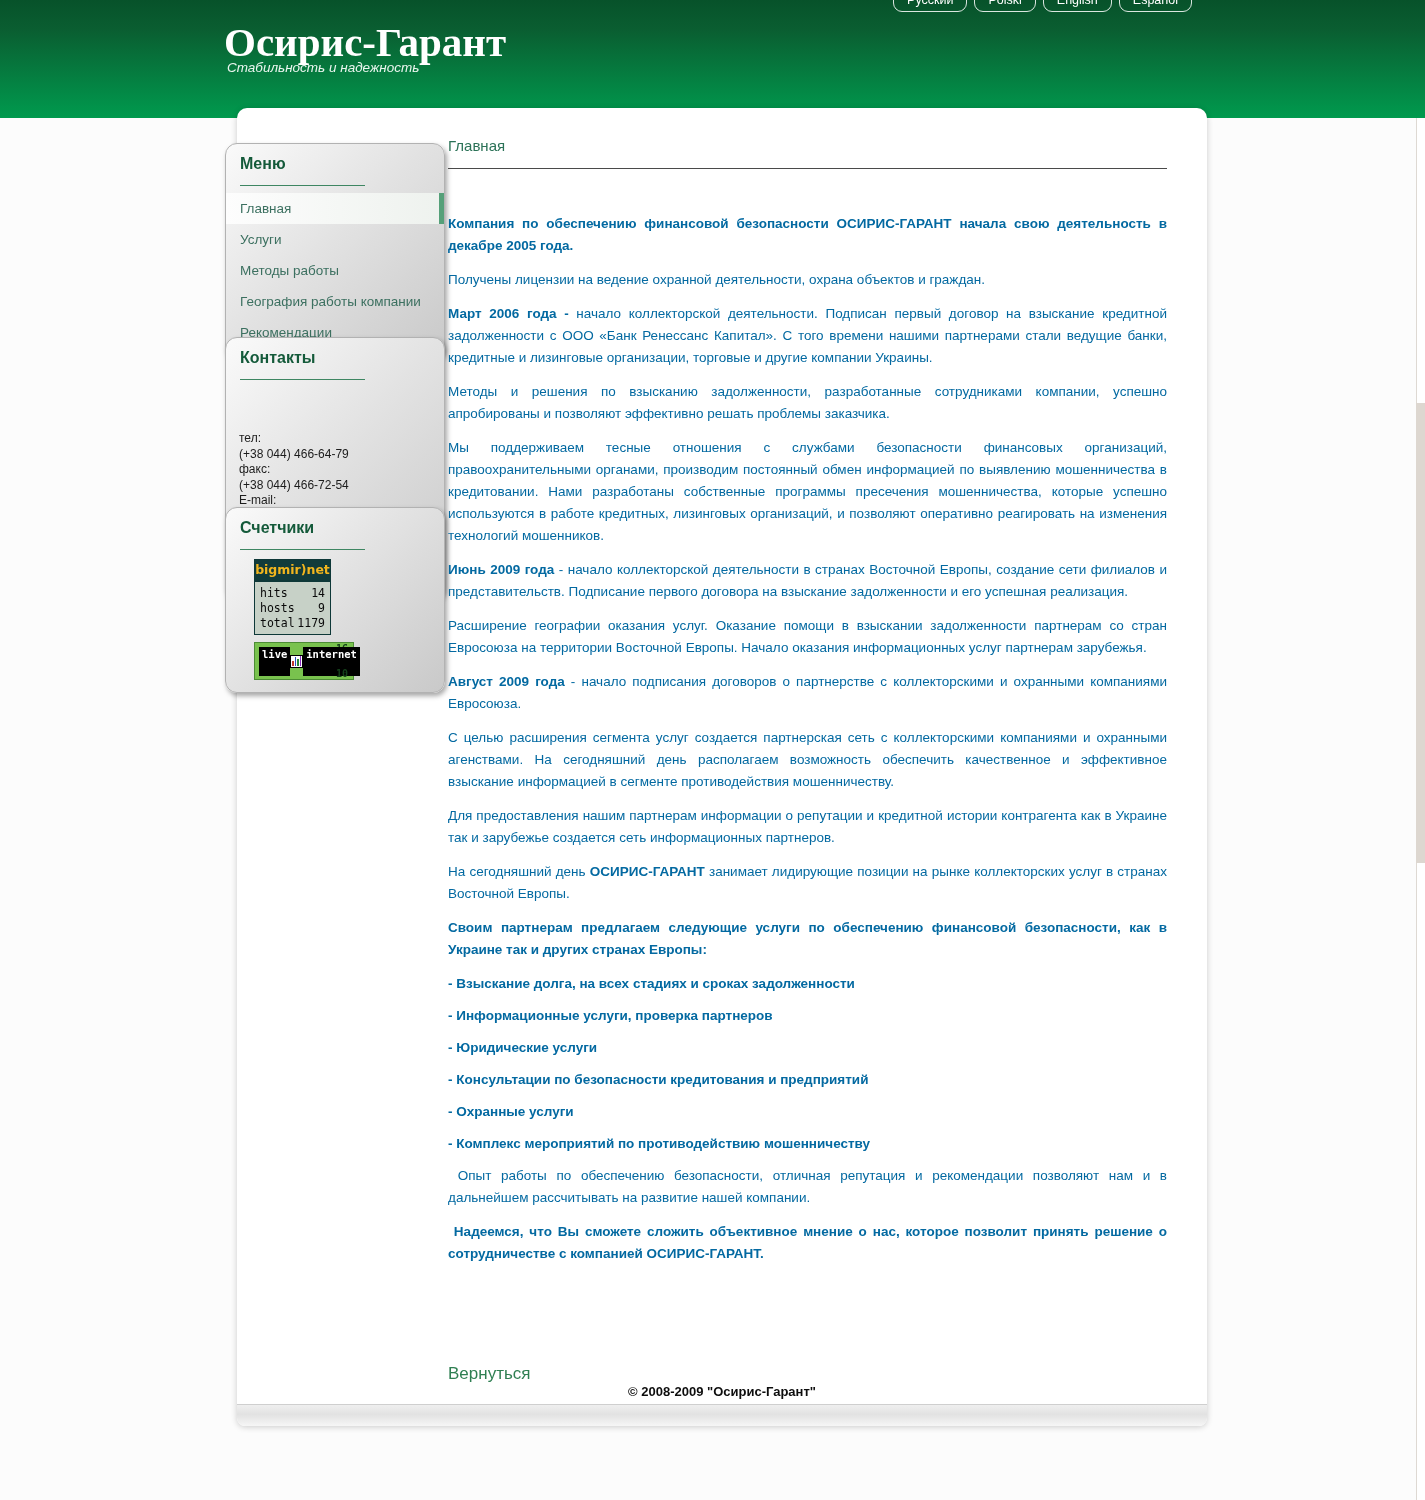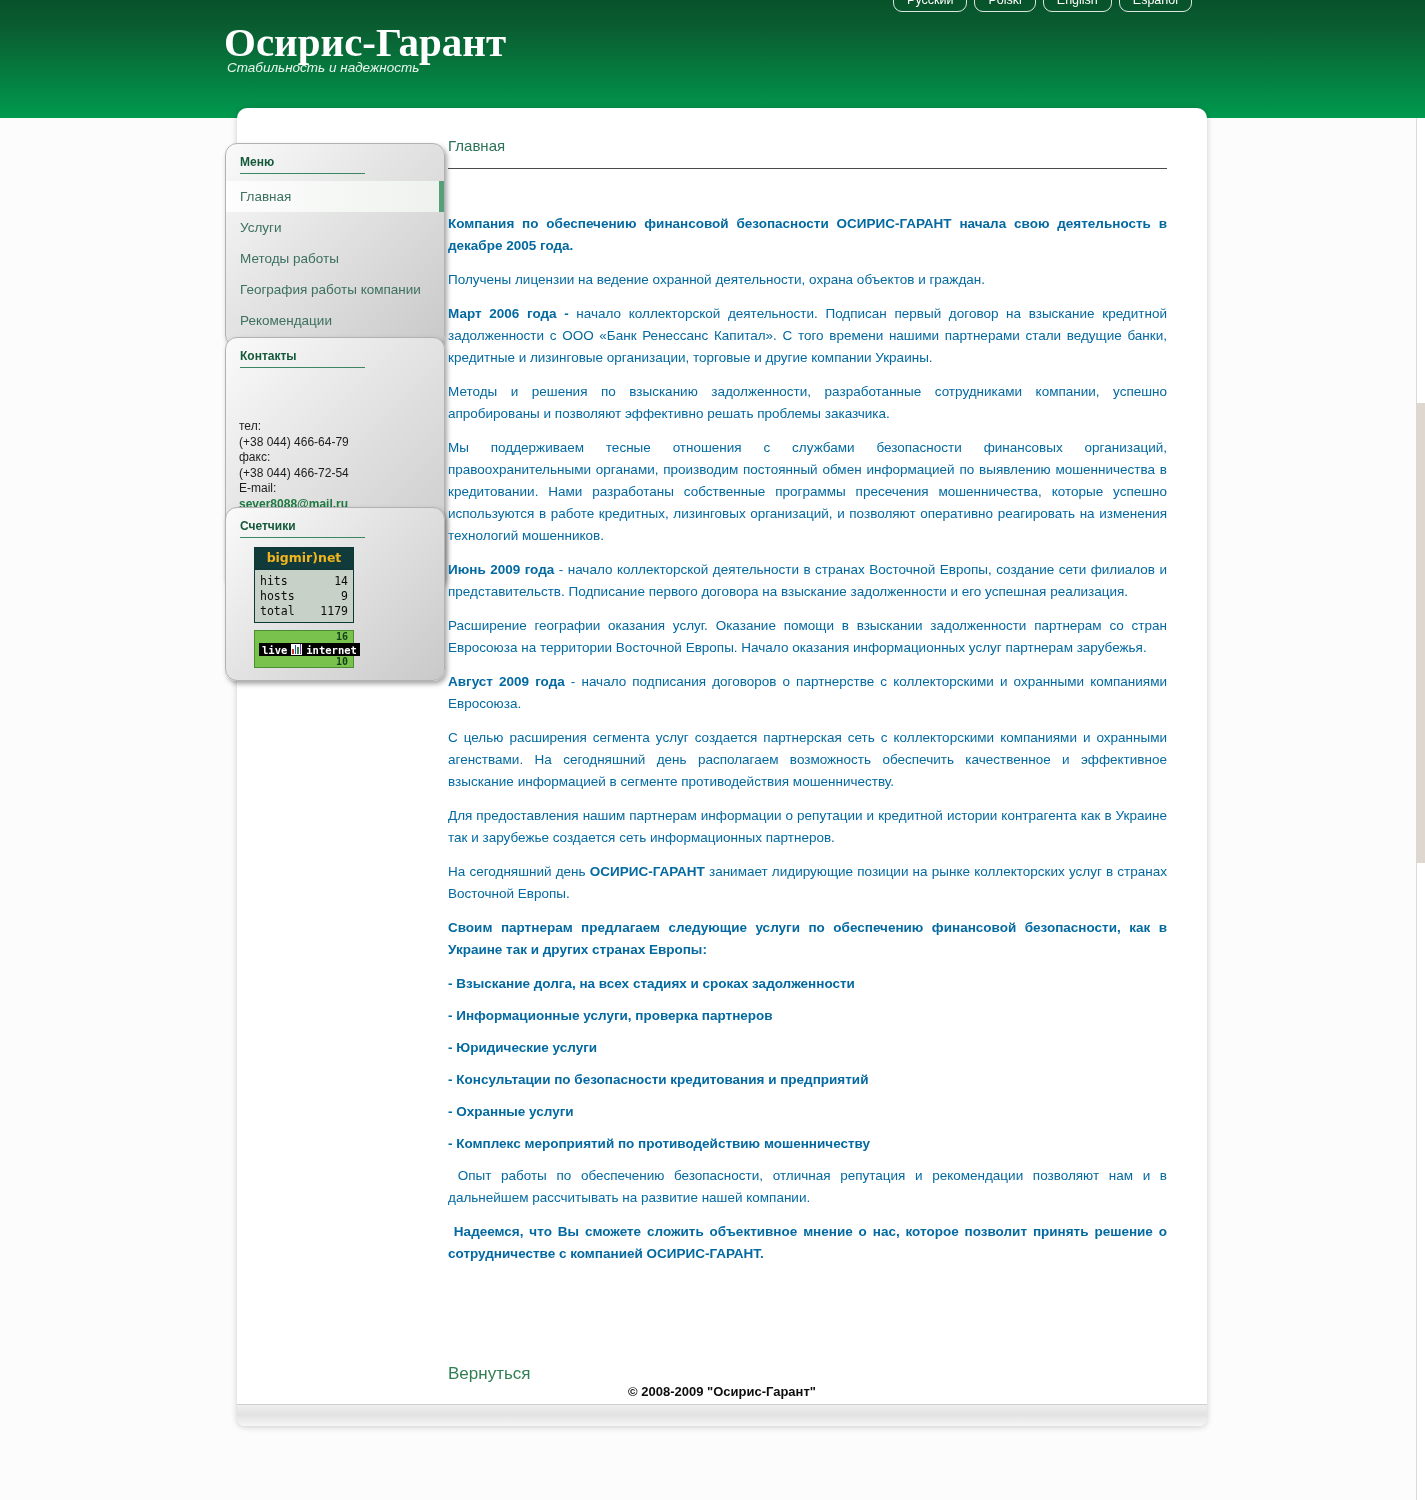--- a/index.html
+++ b/index.html
@@ -40,54 +40,54 @@
     background:linear-gradient(180deg,#efefef 0%,#e2e2e2 45%,#f6f6f6 100%);
   }
   
   .side-box {
     position:absolute; left:-12px; width:220px;
     background:linear-gradient(135deg,#fafafa 0%,#e3e3e3 45%,#c9c9c9 100%);
     border:1px solid #b2b2b2; border-radius:12px;
     box-shadow:2px 3px 5px rgba(0,0,0,.35);
   }
   .box-title {
-    color:#145a3a; font-weight:bold; font-size:12px;
-    margin:11px 14px 0; padding-bottom:4px;
+    color:#145a3a; font-weight:bold; font-size:16px;
+    margin:11px 14px 0; padding-bottom:12px;
     border-bottom:1px solid #3e8662; width:125px;
   }
   .menu-list { margin-top:7px; padding-bottom:10px; }
   .menu-item { padding:8px 8px 8px 14px; color:#3c7060; font-size:13.5px; cursor:pointer; }
   .menu-item.active {
     background:linear-gradient(90deg,#fdfdfd,#eef2ee);
     border-right:5px solid #55a079;
   }
   .contacts-body { padding:7px 12px 12px 13px; font-size:12px; color:#1c1c1c; line-height:15.5px;margin-top:44px; }
   .contact-link { color:#1d7a40; font-weight:bold; cursor:pointer; }
   
   .bigmir {
-    width:100px; margin:9px 0 0 28px; border:1px solid #0e3838;
+    width:77px; margin:9px 0 0 28px; border:1px solid #0e3838;
     background:#c7d1c7; font-family:"DejaVu Sans Mono", monospace; cursor:pointer;
   }
   .bigmir-head {
     background:#113b3b; color:#f2b51d; font-weight:bold; text-align:center;
     font-size:12.5px; padding:2px 0 3px; border-bottom:2px solid #0e3838;
     font-family:"DejaVu Sans", sans-serif;
   }
   .bigmir-body { padding:4px 5px 3px; }
   .bigmir-row { display:flex; justify-content:space-between; font-size:11.5px; color:#0a0a0a; line-height:15px; }
   
   .li-counter {
     position:relative; width:100px; height:38px; margin:7px 12px 12px 28px;
     background:#79c24e; border:1px solid #4c8c35; cursor:pointer;
     font-family:"DejaVu Sans Mono", monospace;
   }
   .li-top { position:absolute; top:0px; right:5px; font-size:10px; font-weight:bold; color:#14401a; }
   .li-bottom { position:absolute; bottom:0px; right:5px; font-size:10px; font-weight:bold; color:#14401a; }
   .li-band { position:absolute; top:11px; left:4px; display:flex; align-items:center; height:15px; }
-  .li-black { background:#000; color:#fff; font-size:10.5px; font-weight:bold; padding:1px 3px 0; line-height:12px; }
+  .li-black { background:#000; color:#fff; font-size:10.5px; font-weight:bold; padding:1px 3px 16px; line-height:12px; }
   .li-logo {
     width:13px; height:13px; background:#fff; border:1px solid #000;
     display:flex; align-items:flex-end; justify-content:center; gap:1px; padding:1px;
   }
   .li-logo i { display:block; width:2px; }
   
   .main-col { position:absolute; left:211px; top:29px; width:719px; }
   .page-title {
     color:#2b7257; font-size:15px; font-weight:normal;
     margin:0; padding-bottom:14px; border-bottom:1px solid #4a4a4a;

